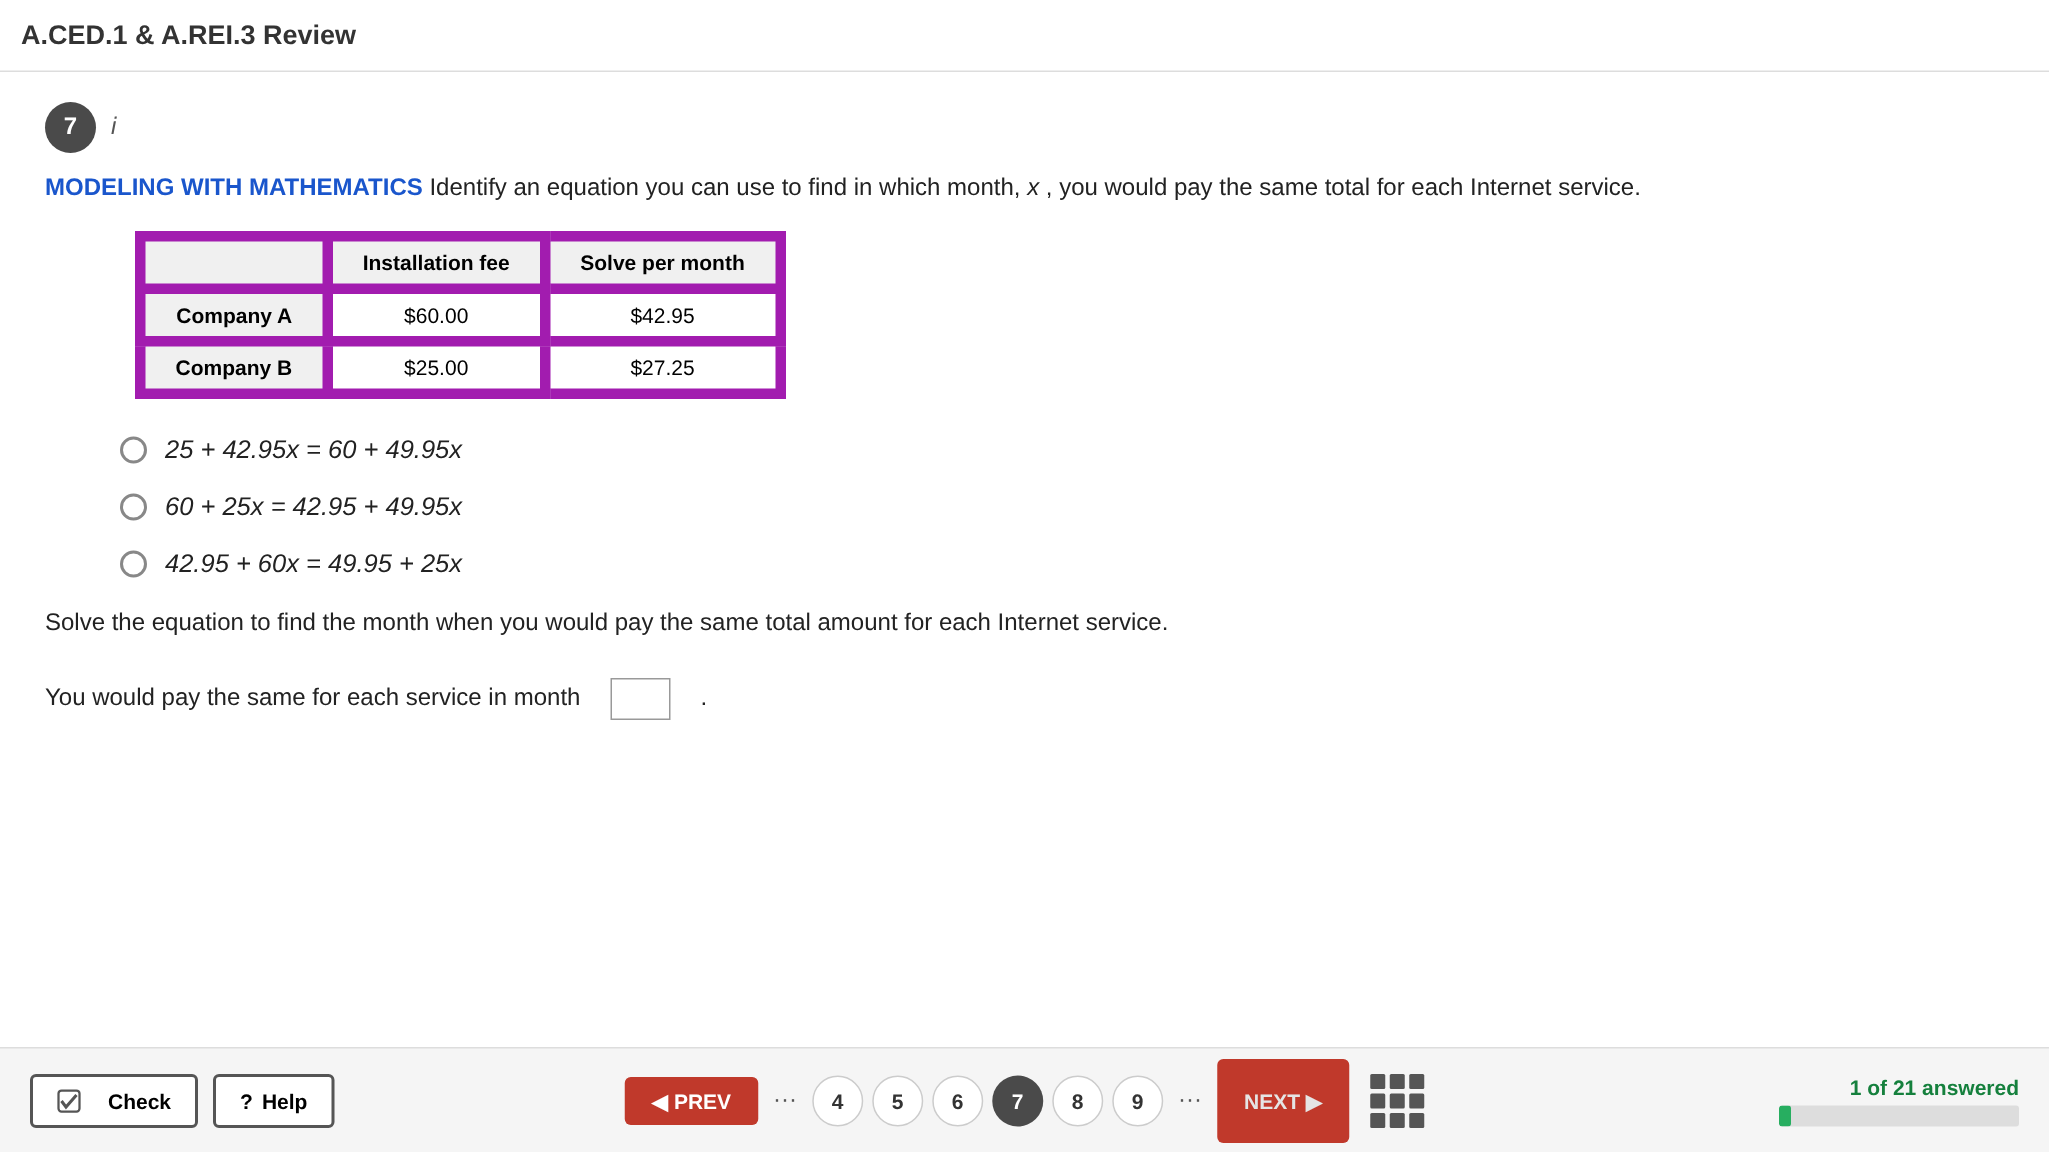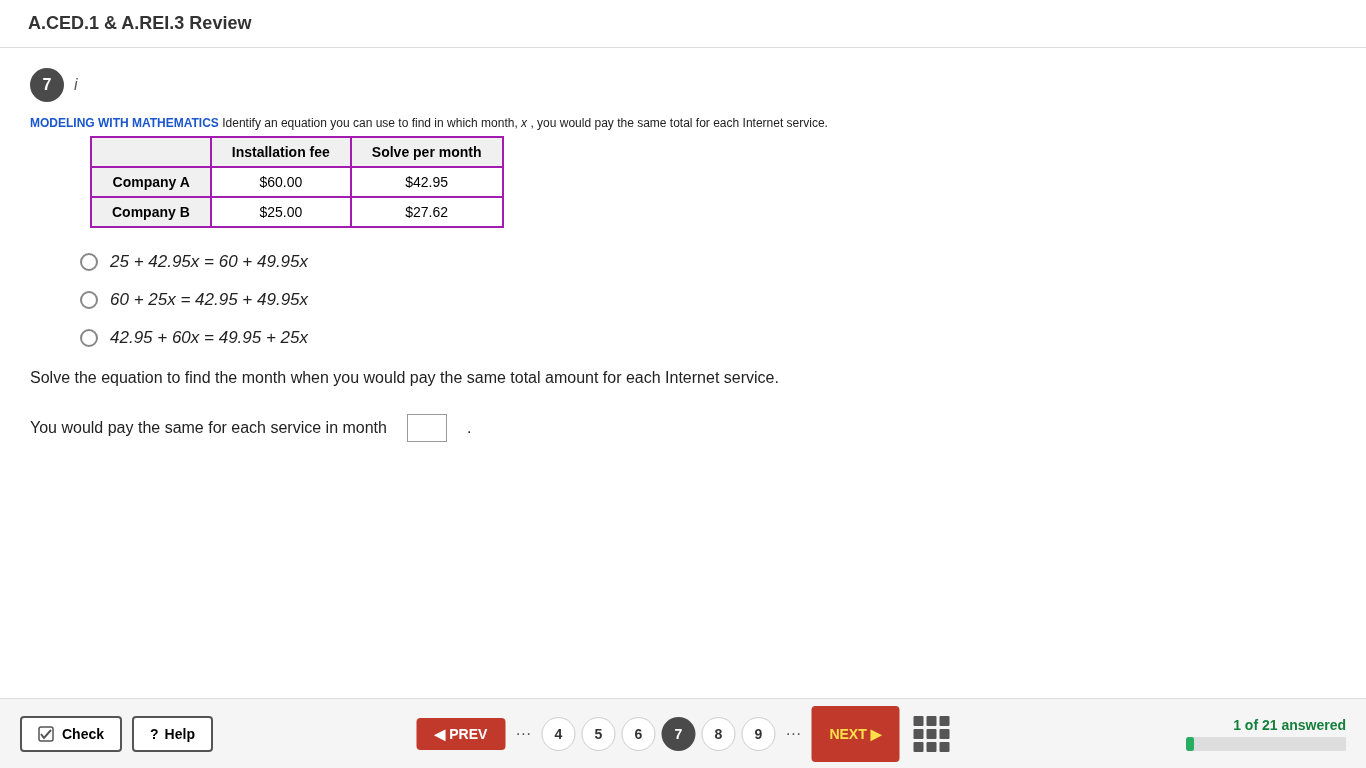--- a/index.html
+++ b/index.html
@@ -3,21 +3,21 @@
   <meta charset="utf-8">
   <style>
     * { box-sizing: border-box; margin: 0; padding: 0; }
     body { font-family: Arial, sans-serif; background: #fff; width: 1366px; min-height: 768px; overflow-x: hidden; }
 
     
     .header {
       display: flex;
       align-items: center;
       justify-content: space-between;
-      padding: 8px 28px;
+      padding: 8px 14px;
       border-bottom: 1px solid #ddd;
       background: #fff;
       height: 48px;
     }
     .header-title {
       font-size: 18px;
       font-weight: bold;
       color: #333;
     }
     .calculators-btn {
@@ -62,39 +62,39 @@
     }
     .info-icon {
       color: #555;
       font-style: italic;
       font-size: 16px;
       cursor: pointer;
     }
 
     
     .question-text {
-      font-size: 12px;
+      font-size: 16px;
       line-height: 1.5;
       color: #222;
-      margin-bottom: 4px;
+      margin-bottom: 16px;
     }
     .modeling-label {
       font-weight: bold;
       color: #1a56cc;
       text-transform: uppercase;
     }
 
     
     .data-table {
       border-collapse: collapse;
       margin-bottom: 24px;
       margin-left: 60px;
     }
     .data-table th, .data-table td {
-      border: 2px solid #a21caf;
+      border: 7px solid #a21caf;
       padding: 6px 20px;
       font-size: 14px;
       text-align: center;
     }
     .data-table th {
       background: #f0f0f0;
       font-weight: bold;
     }
     .data-table .row-label {
       background: #f0f0f0;
@@ -169,21 +169,21 @@
 
     .footer-left {
       display: flex;
       gap: 10px;
       margin-right: auto;
     }
 
     .check-btn {
       display: flex;
       align-items: center;
-      gap: 8px;
+      gap: 18px;
       border: 2px solid #555;
       background: white;
       padding: 8px 16px;
       border-radius: 4px;
       font-size: 14px;
       cursor: pointer;
       font-weight: bold;
     }
     .help-btn {
       display: flex;
@@ -215,21 +215,21 @@
       border-radius: 4px;
       font-size: 14px;
       cursor: pointer;
       font-weight: bold;
       display: flex;
       align-items: center;
       gap: 4px;
     }
     .next-btn {
       background: #c0392b;
-      color: #fde047;
+      color: #e5e5e5;
       border: none;
       padding: 20px 18px;
       border-radius: 4px;
       font-size: 14px;
       cursor: pointer;
       font-weight: bold;
       display: flex;
       align-items: center;
       gap: 4px;
     }
@@ -336,21 +336,21 @@
     </thead>
     <tbody>
       <tr>
         <td class="row-label">Company A</td>
         <td>$60.00</td>
         <td>$42.95</td>
       </tr>
       <tr>
         <td class="row-label">Company B</td>
         <td>$25.00</td>
-        <td>$27.62</td>
+        <td>$27.25</td>
       </tr>
     </tbody>
   </table>
 
   <div class="choices">
 
     <div class="choice-item">
       <div class="radio-btn"></div>
       <span class="choice-text">25 + 42.95<span class="math-var">x</span> = 60 + 49.95<span class="math-var">x</span></span>
     </div>

